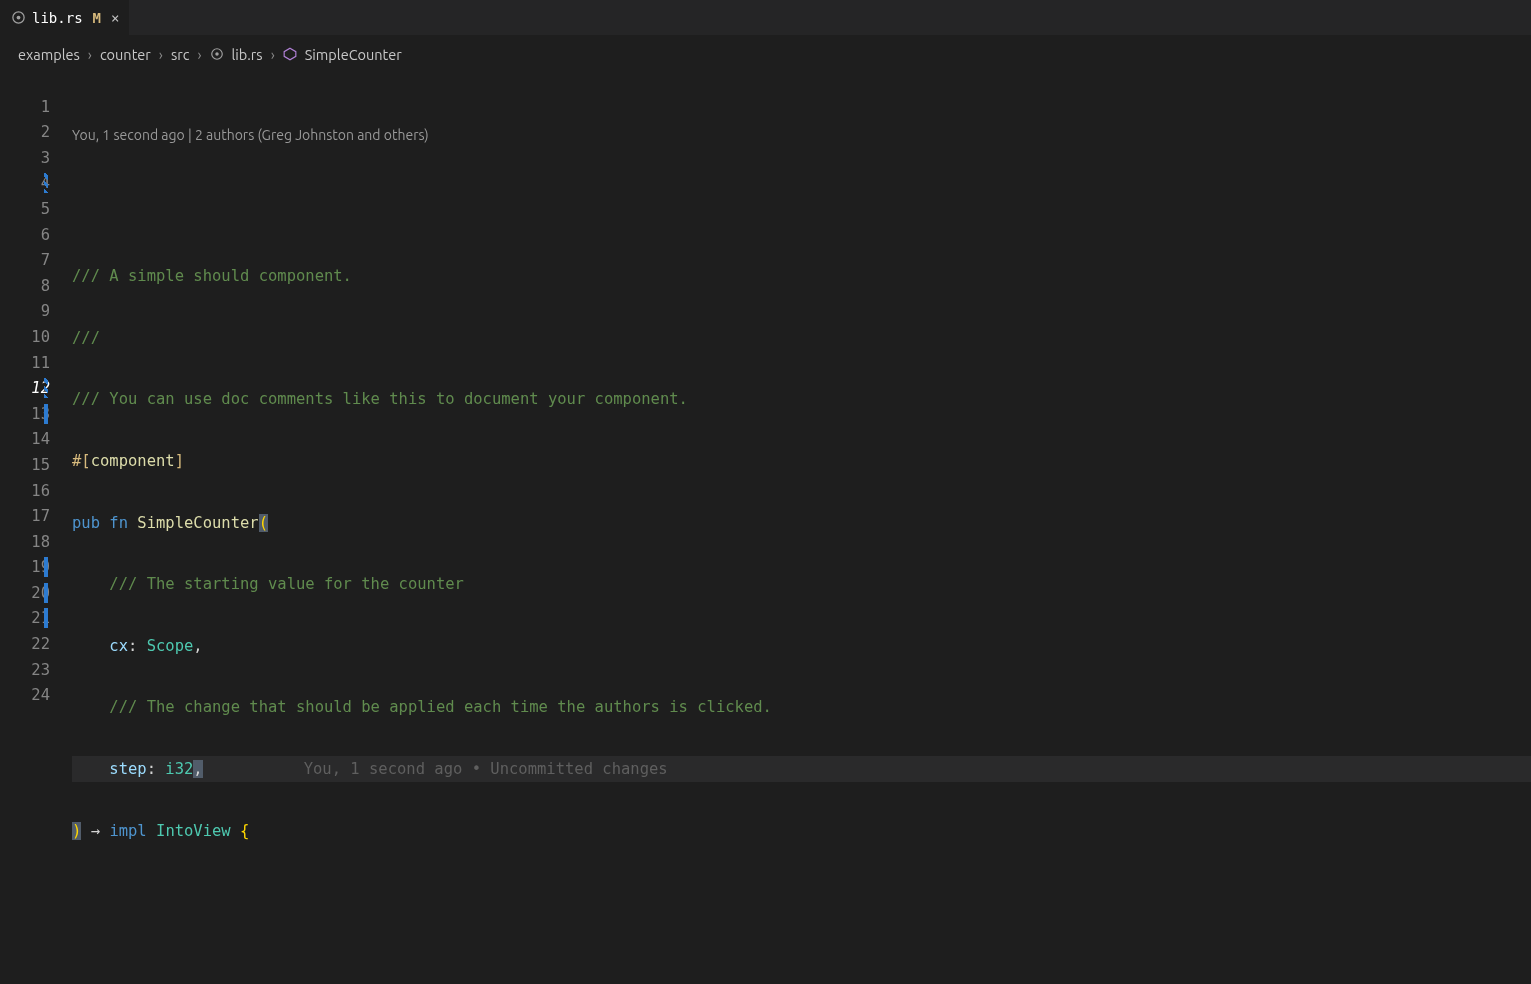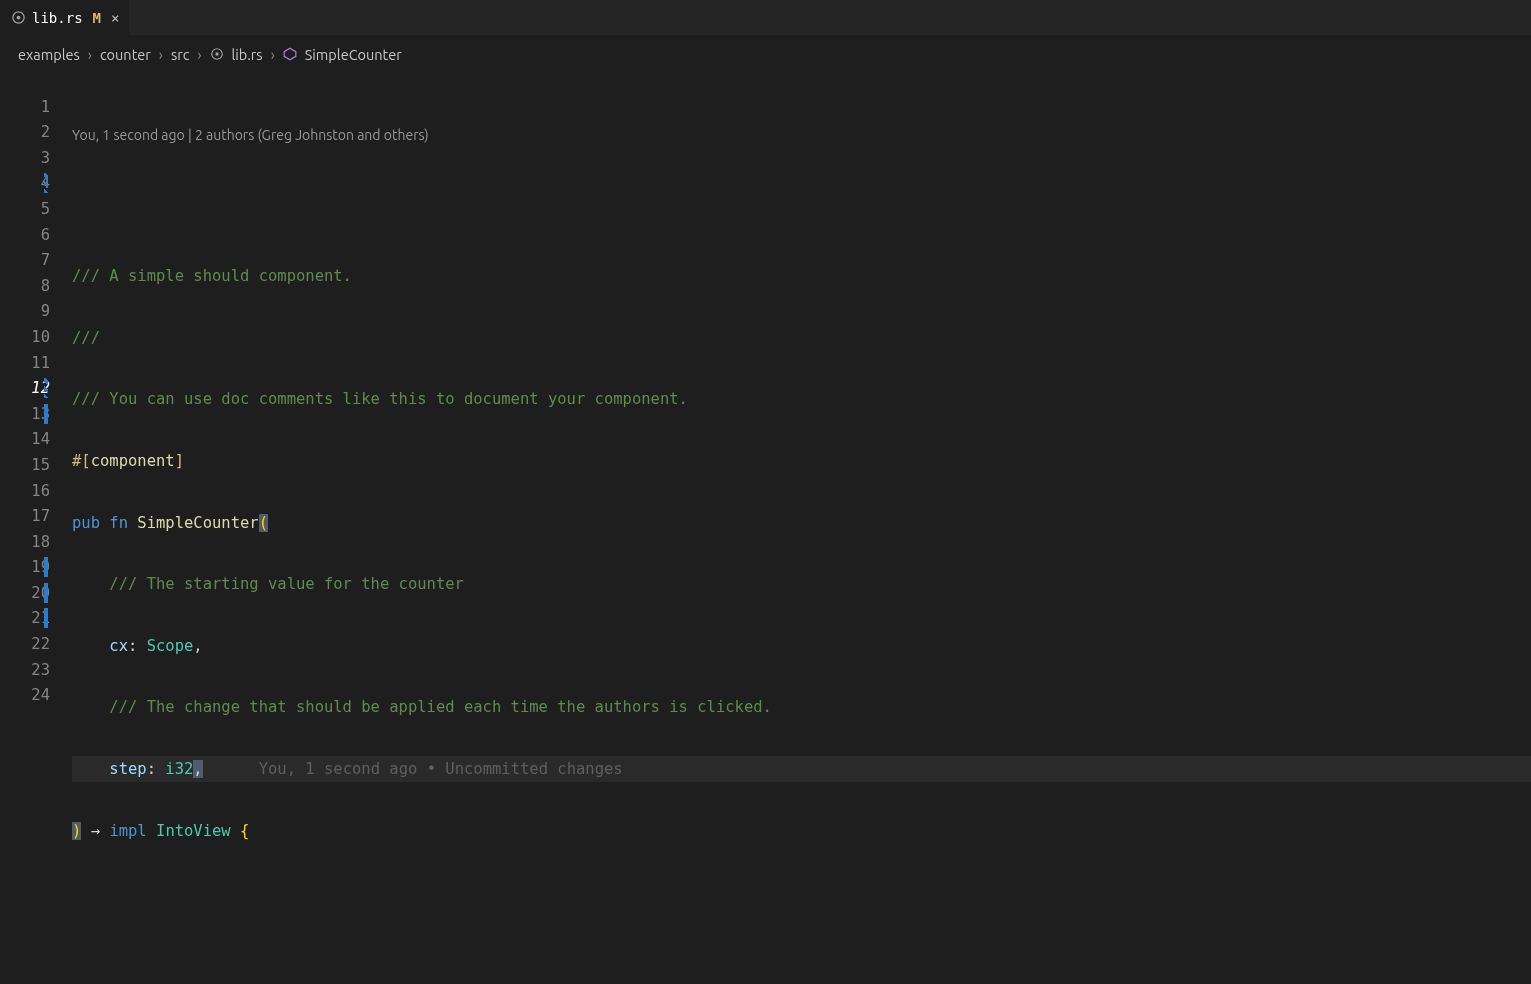--- a/index.html
+++ b/index.html
@@ -93,21 +93,21 @@
   .c-type { color: #4ec9b0; }
   .c-fn   { color: #dcdcaa; }
   .c-doc  { color: #608b4e; }
   .c-attr { color: #d7ba7d; }
   .c-attr2{ color: #dcdcaa; }
   .c-op   { color: #d4d4d4; }
   .c-hl   { background:#515c6a; }
   .c-br   { color: #ffd700; }
   .c-var  { color: #9cdcfe; }
   .arrow { color: #d4d4d4; }
-  .blame { color: #5f5f5f; font-style: normal;}
+  .blame { color: #5f5f5f; font-style: normal; margin-left: 45px;}
   .lens  { color: #999999; font-size: 14px; font-family:-apple-system,'Segoe UI',Ubuntu,sans-serif;}
   svg { display:block; }
 </style>
 </head>
 <body>
 
 <div class="tab-bar">
   <div class="tab">
     <span class="rust-icon">
       <svg width="15" height="15" viewBox="0 0 24 24">

